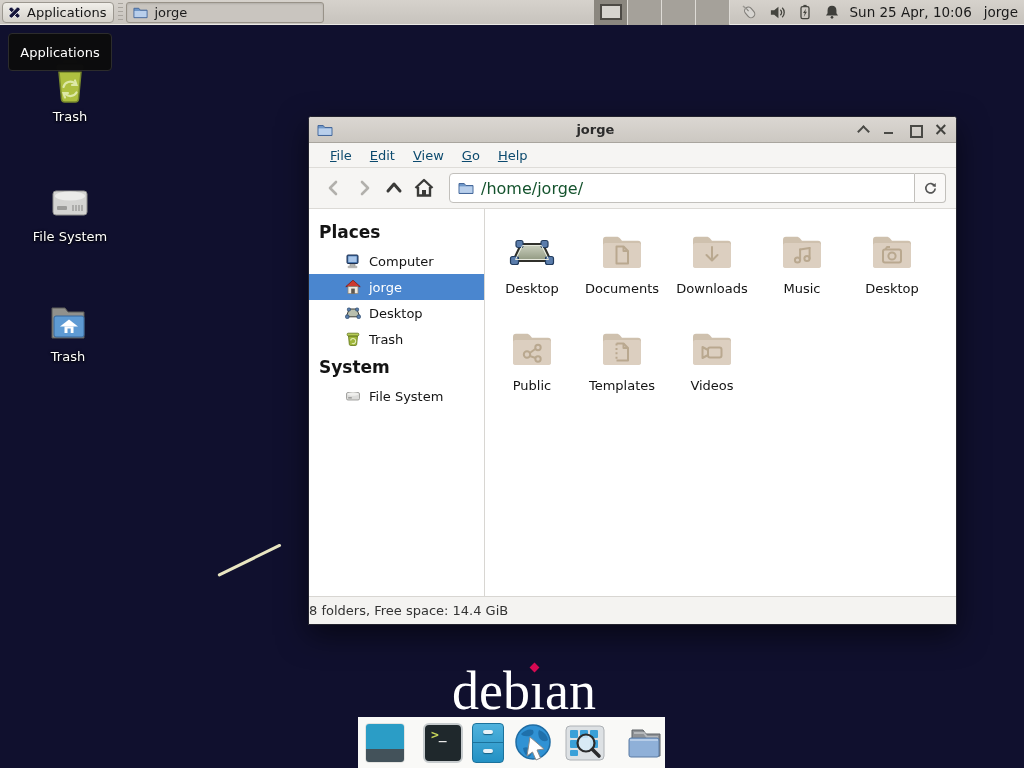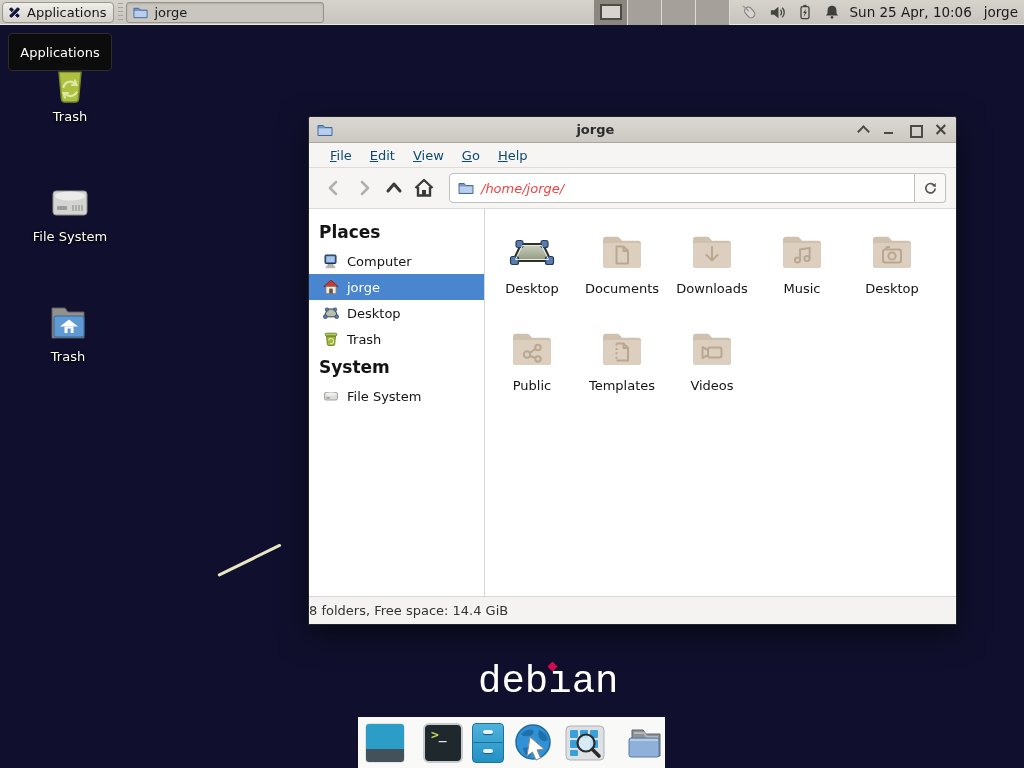--- a/index.html
+++ b/index.html
@@ -42,22 +42,22 @@
   .dicon .lbl { margin-top:3px; font-size:13px; color:#fff; text-shadow:0 1px 2px #000,0 0 3px #000; }
   #dicon-trash { left:10px; top:58px; }
   #dicon-fs    { left:10px; top:178px; }
   #dicon-home  { left:8px;  top:298px; }
 
   .stray-line { position:absolute; left:218px; top:574px; width:70px; height:3px;
                 background:#e9e6c2; border-radius:2px; transform:rotate(-26deg);
                 transform-origin:left center; z-index:4; }
 
   
-  .debian { position:absolute; left:478px; top:660px; color:#fff; z-index:3;
-            font-family:Liberation Mono, monospace; font-size:39px; letter-spacing:0px; }
+  .debian { position:absolute; left:452px; top:660px; color:#fff; z-index:3;
+            font-family:Liberation Serif, serif; font-size:54px; letter-spacing:0px; }
   .debian .iwrap { position:relative; }
   .debian .idot { position:absolute; left:1px; top:3px; width:7px; height:7px;
                   background:#d70a53; transform:rotate(45deg); }
 
   
   .win { position:absolute; left:308px; top:116px; width:649px; height:509px; z-index:20;
          background:#fff; border:1px solid #23232e; border-radius:3px 3px 0 0;
          box-shadow:0 10px 30px rgba(0,0,0,.55); display:flex; flex-direction:column; }
   .titlebar { height:26px; background:linear-gradient(#dbd7d2,#ccc8c2); border-bottom:1px solid #a9a59e;
               border-radius:2px 2px 0 0; display:flex; align-items:center; padding:0 8px; }
@@ -77,28 +77,28 @@
   .menubar { height:25px; background:#f6f5f3; border-bottom:1px solid #dedcd8;
              display:flex; align-items:center; padding-left:12px; }
   .menu-item { font-size:13px; color:#0c4a6e; padding:3px 9px; }
   .mn { text-decoration:underline; }
 
   .toolbar { height:41px; background:#f6f5f3; border-bottom:1px solid #dcdad6;
              display:flex; align-items:center; padding:0 10px; }
   .nav-btn { width:30px; height:30px; display:flex; align-items:center; justify-content:center; border-radius:3px; }
   .path-entry { flex:1; height:30px; margin-left:10px; background:#fff; border:1px solid #c2c0bc;
                 border-radius:4px 0 0 4px; display:flex; align-items:center; gap:7px; padding:0 8px; }
-  .path-entry .ptext { font-size:13px; color:#ef4444;font-style:italic; }
+  .path-entry .ptext { font-size:16px; color:#14532d; }
   .reload-btn { width:31px; height:30px; background:#faf9f8; border:1px solid #c2c0bc; border-left:none;
                 border-radius:0 4px 4px 0; display:flex; align-items:center; justify-content:center; }
 
   .win-body { flex:1; display:flex; min-height:0; }
   .sidebar { width:176px; background:#fff; border-right:1px solid #d8d6d2; padding-top:8px; }
   .side-header { font-size:17px; font-weight:bold; color:#141414; padding:5px 10px 6px 10px; }
-  .side-item { height:26px; display:flex; align-items:center; gap:8px; padding-left:14px;
+  .side-item { height:26px; display:flex; align-items:center; gap:8px; padding-left:36px;
                font-size:13px; color:#141414; }
   .side-item.selected { background:#4a86cf; color:#fff; }
   .side-item svg { flex:0 0 auto; }
 
   .files { flex:1; background:#fff; padding:10px 0 0 2px; display:flex; flex-wrap:wrap;
            align-content:flex-start; }
   .fcell { width:90px; height:97px; display:flex; flex-direction:column; align-items:center; }
   .fcell .fic { width:48px; height:48px; margin-top:8px; }
   .fcell .flbl { margin-top:6px; font-size:13px; color:#141414; }
 

